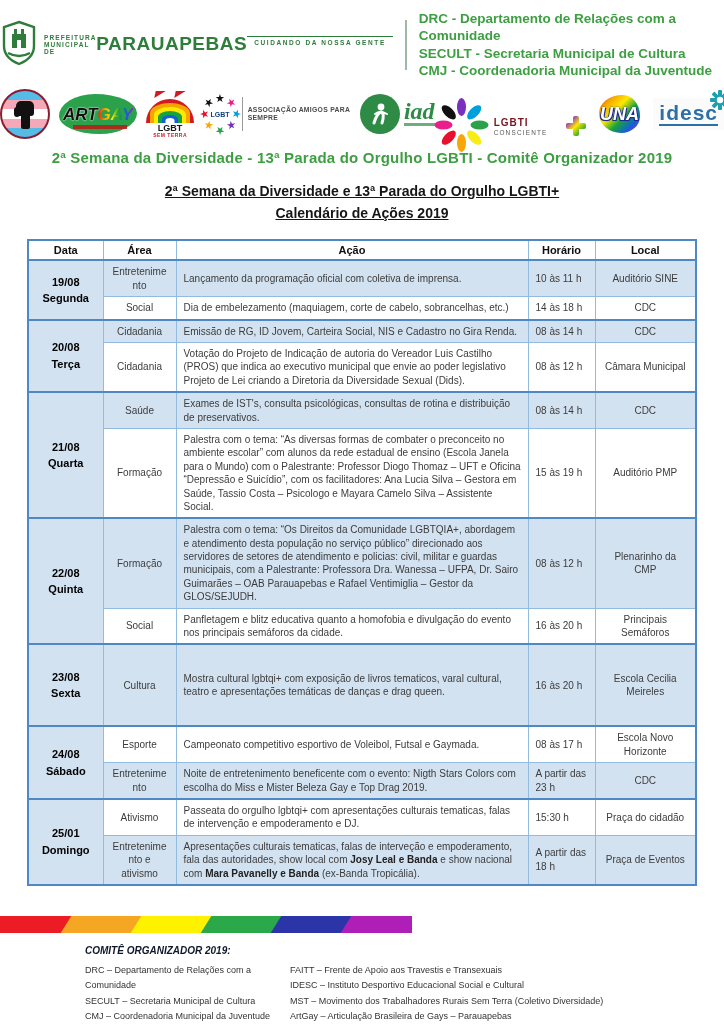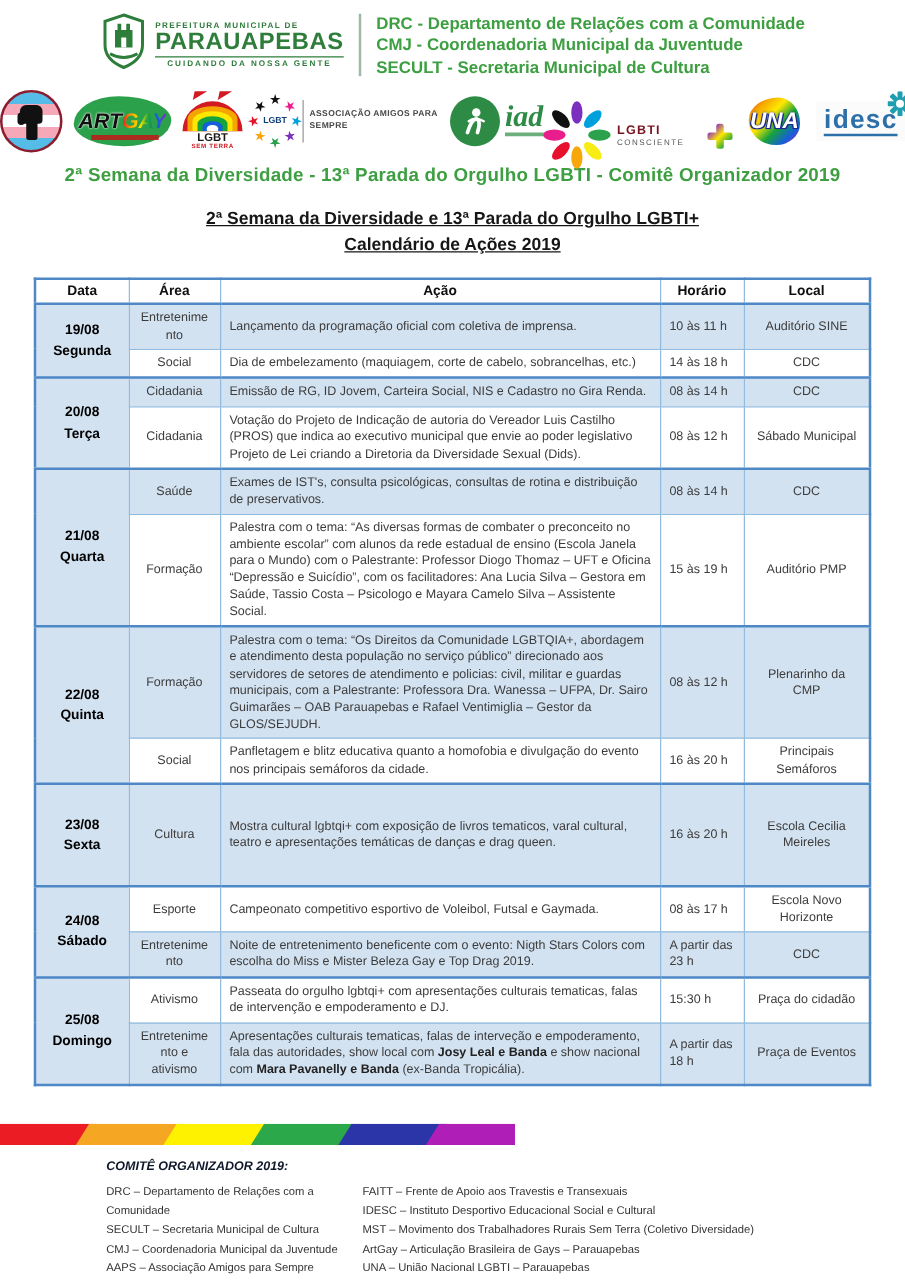--- a/index.html
+++ b/index.html
@@ -2,21 +2,21 @@
 <html><head>
 <meta charset="utf-8">
 <style>
   html,body{margin:0;padding:0;background:#e9e9e9;}
   .page{width:724px;height:1024px;margin:0 auto;background:#ffffff;position:relative;
         font-family:"Liberation Sans", sans-serif;overflow:hidden;}
 
   
   .gov-row{display:flex;justify-content:center;align-items:center;gap:12px;padding-top:10px;}
   .pref-block{display:flex;align-items:center;gap:6px;}
-  .pref-text{display:flex;flex-direction:column;align-items:flex-start;}
+  .pref-text{display:flex;flex-direction:row;align-items:flex-start;}
   .pref-small{font-size:6.5px;font-weight:bold;letter-spacing:1.1px;color:#2e7d3b;}
   .pref-name{font-size:19px;font-weight:800;letter-spacing:.5px;color:#2e7d3b;line-height:1;}
   .pref-slogan{font-size:6.5px;font-weight:bold;letter-spacing:1.6px;color:#2e7d3b;
                border-top:1.5px solid #2e7d3b;margin-top:2px;padding-top:1.5px;width:100%;text-align:center;}
   .gov-divider{width:2px;height:50px;background:#9fb9a8;}
   .departments{display:flex;flex-direction:column;justify-content:center;}
   .dept-line{font-size:13.5px;font-weight:bold;color:#3e9f42;line-height:1.28;}
 
   
   .logos-row{display:flex;justify-content:center;align-items:center;gap:9px;margin-top:7px;height:56px;}
@@ -145,22 +145,22 @@
       </span>
       <span class="pref-text">
         <span class="pref-small">PREFEITURA MUNICIPAL DE</span>
         <span class="pref-name">PARAUAPEBAS</span>
         <span class="pref-slogan">CUIDANDO DA NOSSA GENTE</span>
       </span>
     </div>
     <div class="gov-divider"></div>
     <div class="departments">
       <div class="dept-line">DRC - Departamento de Relações com a Comunidade</div>
+      <div class="dept-line">SECULT - Secretaria Municipal de Cultura</div>
       <div class="dept-line">CMJ - Coordenadoria Municipal da Juventude</div>
-      <div class="dept-line">SECULT - Secretaria Municipal de Cultura</div>
     </div>
   </div>
 
   <div class="logos-row">
     <div class="logo">
       <div class="faitt-circle">
         <div class="fist">
             <span class="knuckles"></span>
             <span class="thumb"></span>
             <span class="arm"></span>
@@ -306,21 +306,21 @@
           </td>
           <td class="area-cell">Cidadania</td>
           <td class="action-cell"><span>Emissão de RG, ID Jovem, Carteira Social, NIS e Cadastro no Gira Renda.</span></td>
           <td class="time-cell">08 às 14 h</td>
           <td class="local-cell">CDC</td>
         </tr>
         <tr class="white">
           <td class="area-cell">Cidadania</td>
           <td class="action-cell"><span>Votação do Projeto de Indicação de autoria do Vereador Luis Castilho (PROS) que indica ao executivo municipal que envie ao poder legislativo Projeto de Lei criando a Diretoria da Diversidade Sexual (Dids).</span></td>
           <td class="time-cell">08 às 12 h</td>
-          <td class="local-cell">Sábado Municipal</td>
+          <td class="local-cell">Câmara Municipal</td>
         </tr>
         <tr class="blue group-start">
           <td rowspan="2" class="date-cell">
             <div>21/08</div>
             <div>Quarta</div>
           </td>
           <td class="area-cell">Saúde</td>
           <td class="action-cell"><span>Exames de IST's, consulta psicológicas, consultas de rotina e distribuição de preservativos.</span></td>
           <td class="time-cell">08 às 14 h</td>
           <td class="local-cell">CDC</td>
@@ -368,21 +368,21 @@
           <td class="local-cell">Escola Novo Horizonte</td>
         </tr>
         <tr class="blue">
           <td class="area-cell">Entretenimento</td>
           <td class="action-cell"><span>Noite de entretenimento beneficente com o evento: Nigth Stars Colors com escolha do Miss e Mister Beleza Gay e Top Drag 2019.</span></td>
           <td class="time-cell">A partir das 23 h</td>
           <td class="local-cell">CDC</td>
         </tr>
         <tr class="white group-start">
           <td rowspan="2" class="date-cell">
-            <div>25/08</div>
+            <div>25/01</div>
             <div>Domingo</div>
           </td>
           <td class="area-cell">Ativismo</td>
           <td class="action-cell"><span>Passeata do orgulho lgbtqi+ com apresentações culturais tematicas, falas de intervenção e empoderamento e DJ.</span></td>
           <td class="time-cell">15:30 h</td>
           <td class="local-cell">Praça do cidadão</td>
         </tr>
         <tr class="blue">
           <td class="area-cell">Entretenimento e ativismo</td>
           <td class="action-cell"><span>Apresentações culturais tematicas, falas de interveção e empoderamento, fala das autoridades, show local com </span><span class="b">Josy Leal e Banda</span><span> e show nacional com </span><span class="b">Mara Pavanelly e Banda</span><span> (ex-Banda Tropicália).</span></td>

